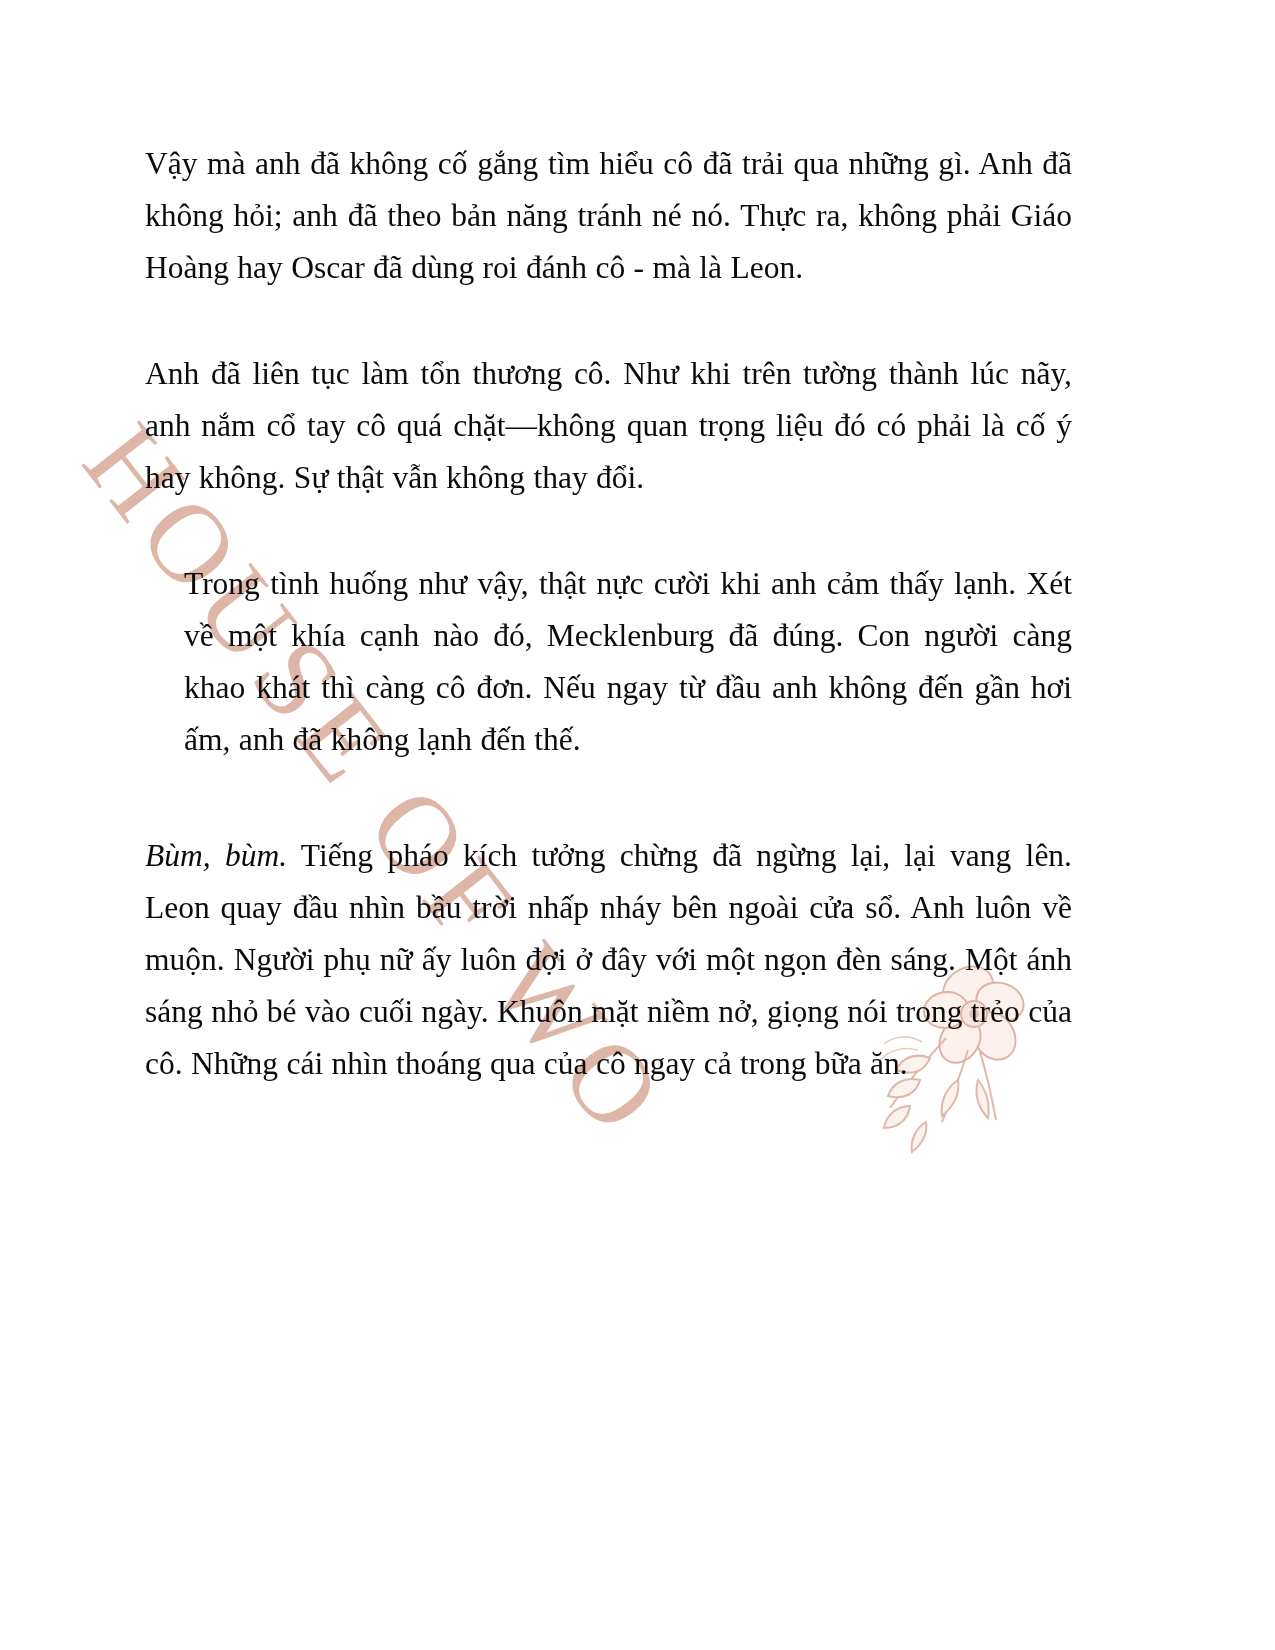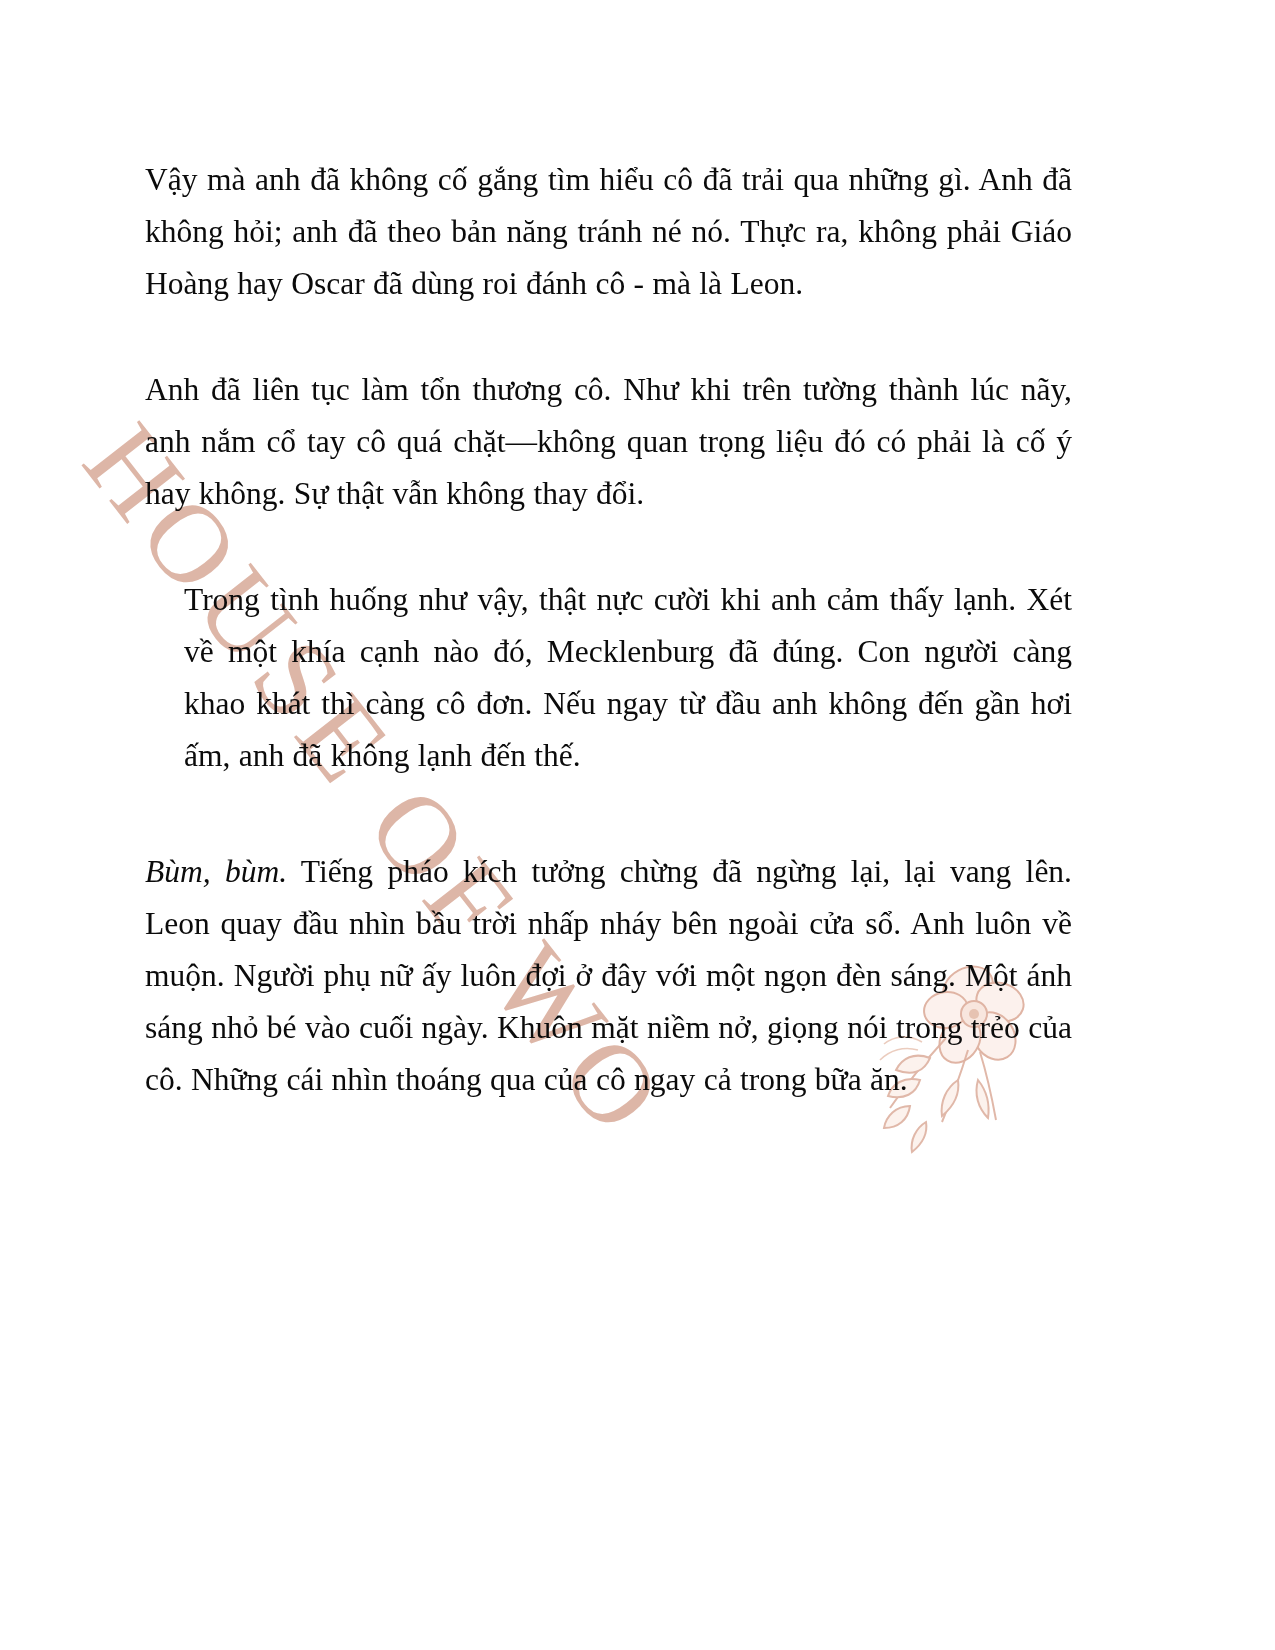--- a/index.html
+++ b/index.html
@@ -52,21 +52,21 @@
   
   .text-layer {
     position: absolute;
     inset: 0;
     z-index: 2;
   }
 
   .content {
     position: absolute;
     left: 145px;
-    top: 154px;
+    top: 138px;
     width: 927px;
   }
 
   p.para {
     margin: 0 0 54px 0;
     font-size: 31.5px;
     line-height: 52px;
     color: #0b0b0b;
     text-align: justify;
     text-align-last: left;

